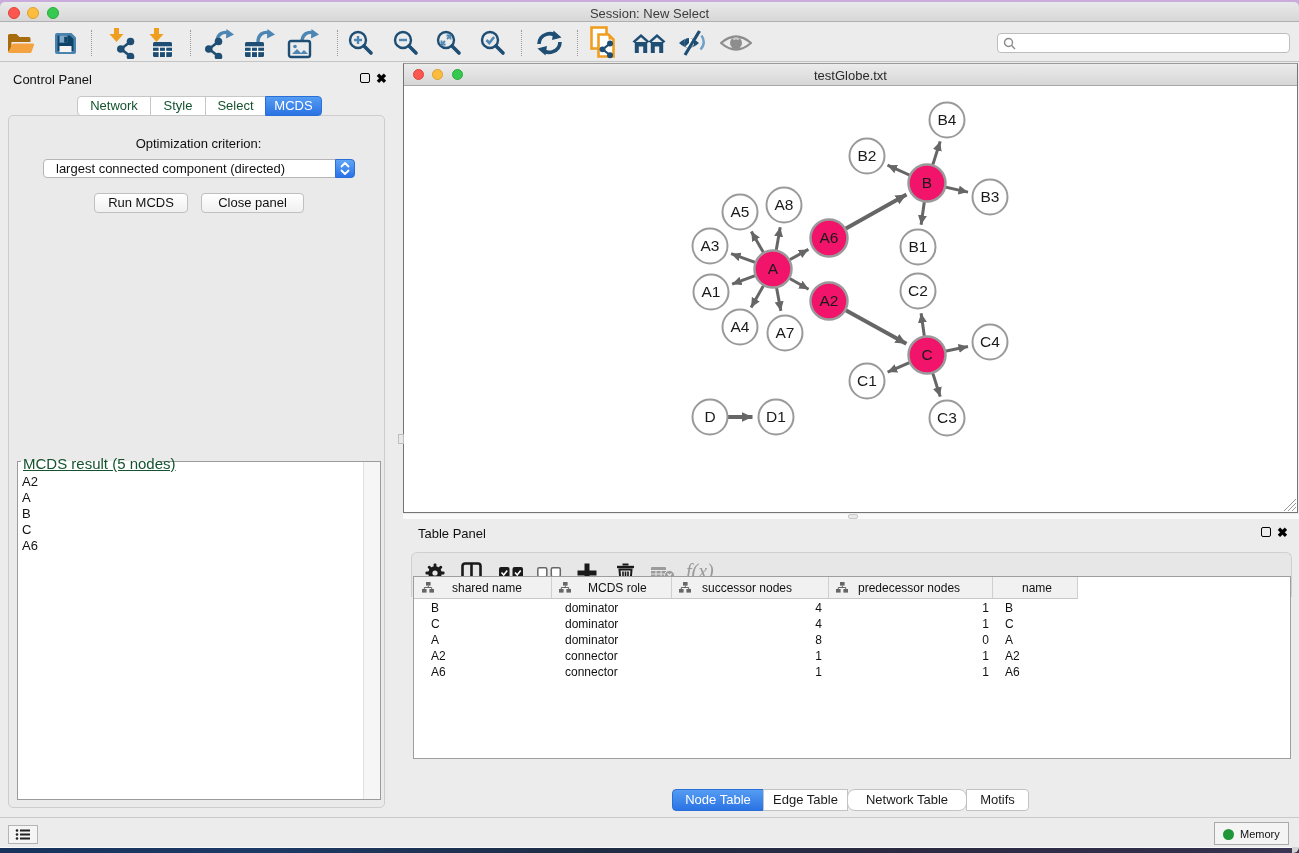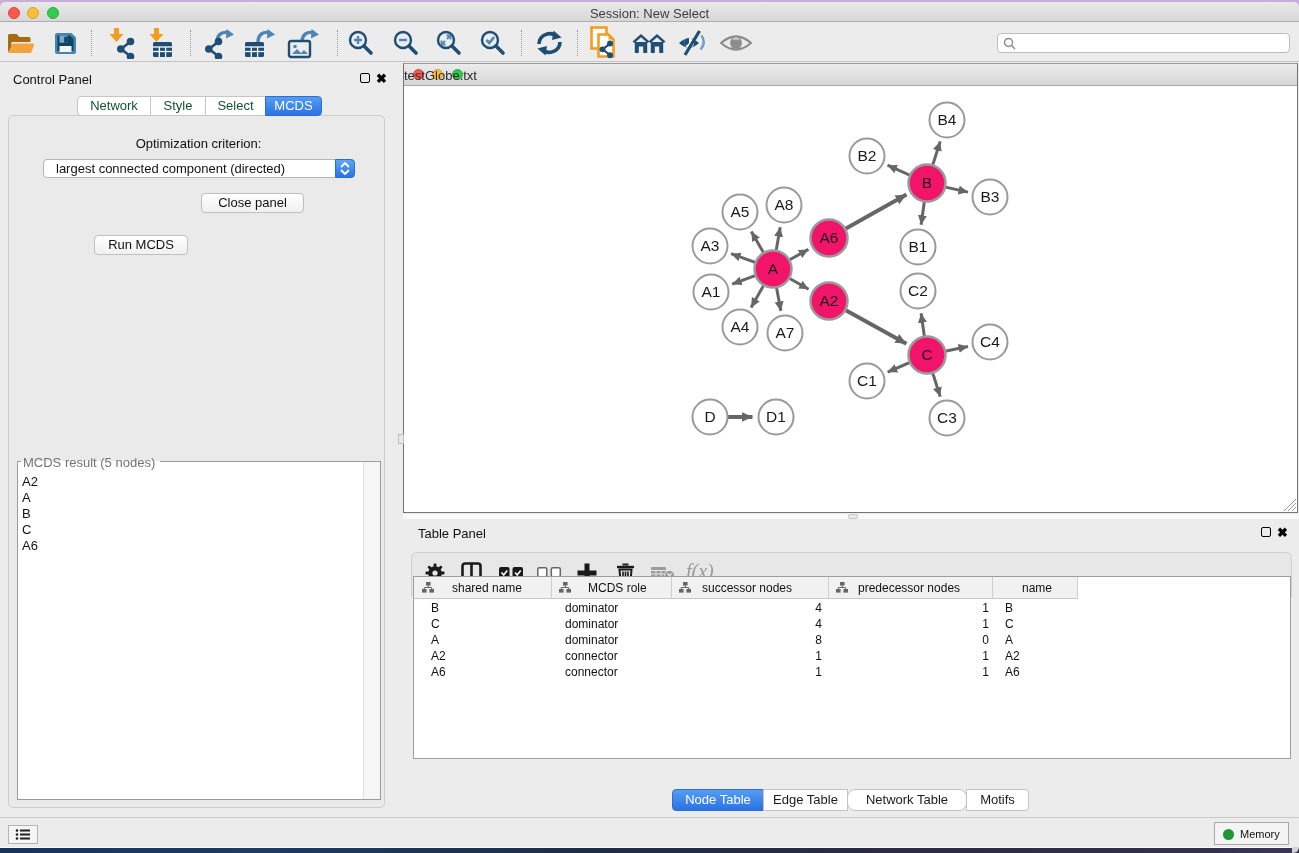--- a/index.html
+++ b/index.html
@@ -20,27 +20,27 @@
 .tabsel{background:linear-gradient(#559cf2,#2a73e4);color:#fff;border-color:#2a6fd8;}
 #cp-panel{left:8px;top:115px;width:377px;height:693px;border:1px solid #cdcdcd;border-radius:5px;background:#eaeaea;}
 #opt-label{left:0px;top:136px;width:397px;text-align:center;font-size:13px;color:#111;}
 #dropdown{left:43px;top:159px;width:312px;height:19px;background:#fff;border:1px solid #b5b5b5;border-radius:4px;font-size:13px;color:#111;line-height:17px;padding-left:12px;}
 #dd-btn{left:335px;top:159px;width:20px;height:19px;background:linear-gradient(#5fa5f7,#2a72e8);border-radius:0 4px 4px 0;border:1px solid #2a6fd8;}
 .btn{position:absolute;top:193px;height:20px;background:linear-gradient(#ffffff,#f0f0f0);border:1px solid #c0c0c0;border-radius:4px;font-size:13px;color:#111;text-align:center;line-height:18px;}
 
 #grp{left:17px;top:461px;width:364px;height:339px;background:#fff;border:1px solid #9b9b9b;border-top:none;}
 #grp-topL{left:17px;top:461px;width:4px;height:0;border-top:1px solid #9b9b9b;}
 #grp-topR{left:160px;top:461px;width:221px;height:0;border-top:1px solid #9b9b9b;}
-#grp-label{left:23px;top:455px;font-size:13px;color:#737373;}
+#grp-label{left:23px;top:455px;font-size:15px;color:#14532d;text-decoration:underline;}
 #grp-scroll{left:363px;top:462px;width:17px;height:337px;background:#f6f6f6;border-left:1px solid #e2e2e2;}
 .li{position:absolute;left:22px;font-size:13px;color:#111;}
 
 #netwin{left:403px;top:63px;width:895px;height:450px;background:#fff;border:1px solid #747474;border-top:1px solid #9a9a9a;}
 #net-title{left:0;top:0;width:893px;height:22px;background:linear-gradient(#ececec,#d6d6d6);border-bottom:1px solid #a9a9a9;}
-#net-title-text{left:0;top:4px;width:893px;text-align:left;font-size:13px;color:#2a2a2a;}
+#net-title-text{left:0;top:4px;width:893px;text-align:center;font-size:13px;color:#2a2a2a;}
 #graph{left:0px;top:23px;}
 
 #tp-title{left:418px;top:526px;font-size:13px;color:#111;}
 #tp-toolbar{left:411px;top:552px;width:881px;height:45px;background:#e7e7e7;border:1px solid #d0d0d0;border-radius:6px 6px 0 0;border-bottom:none;}
 #tbl{left:413px;top:576px;width:878px;height:183px;background:#fff;border:1px solid #9e9e9e;padding-left:40px;}
 #tbl-head{left:0;top:0;width:663px;height:22px;background:#f1f1f1;border-bottom:1px solid #c8c8c8;}
 .th{position:absolute;top:4px;font-size:12px;color:#111;}
 .td{position:absolute;font-size:12px;color:#111;}
 .colsep{position:absolute;top:0;width:0;height:22px;border-left:1px solid #cfcfcf;}
 
@@ -226,21 +226,21 @@
 <div class="tab" style="left:205px;width:61px;">Select</div>
 <div class="tab tabsel" style="left:265px;width:57px;border-radius:0 4px 4px 0;">MCDS</div>
 <div class="abs" id="opt-label">Optimization criterion:</div>
 <div class="abs" id="dropdown">largest connected component (directed)</div>
 <div class="abs" id="dd-btn">
     <svg width="18" height="17" viewBox="0 0 18 17">
       <path d="M5.5 6.5 L9 3 L12.5 6.5" fill="none" stroke="#fff" stroke-width="1.8" stroke-linecap="round" stroke-linejoin="round"></path>
       <path d="M5.5 10.5 L9 14 L12.5 10.5" fill="none" stroke="#fff" stroke-width="1.8" stroke-linecap="round" stroke-linejoin="round"></path>
     </svg>
   </div>
-<div class="btn" style="left:94px;width:94px;margin-top:42px;">Run MCDS</div>
+<div class="btn" style="left:94px;width:94px;">Run MCDS</div>
 <div class="btn" style="left:201px;width:103px;">Close panel</div>
 <div class="abs" id="grp"></div>
 <div class="abs" id="grp-topL"></div>
 <div class="abs" id="grp-topR"></div>
 <div class="abs" id="grp-label">MCDS result (5 nodes)</div>
 <div class="abs" id="grp-scroll"></div>
 <div class="li" style="top:474px;">A2</div>
 <div class="li" style="top:490px;">A</div>
 <div class="li" style="top:506px;">B</div>
 <div class="li" style="top:522px;">C</div>

